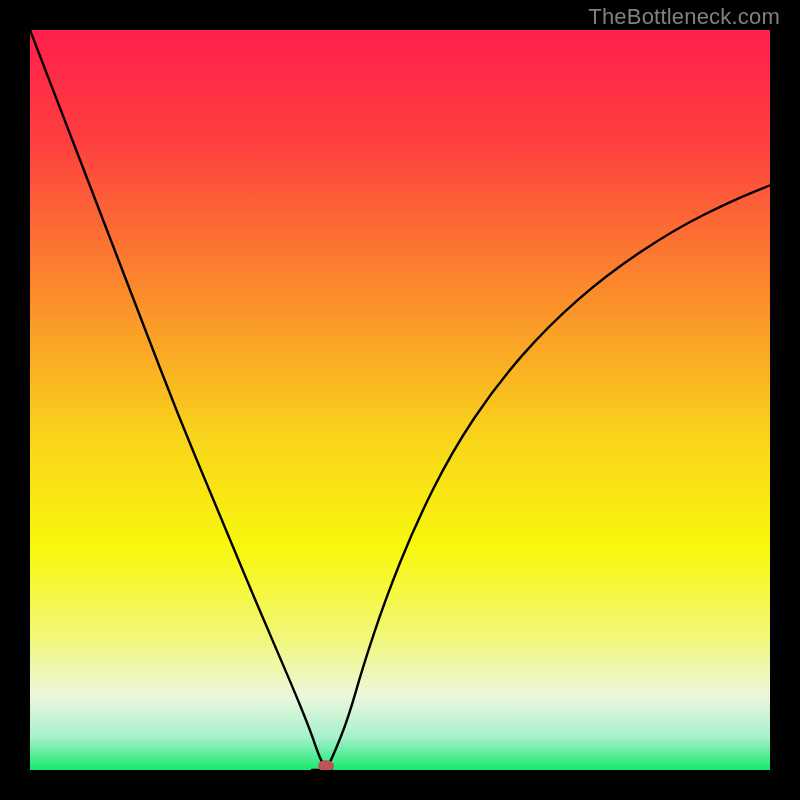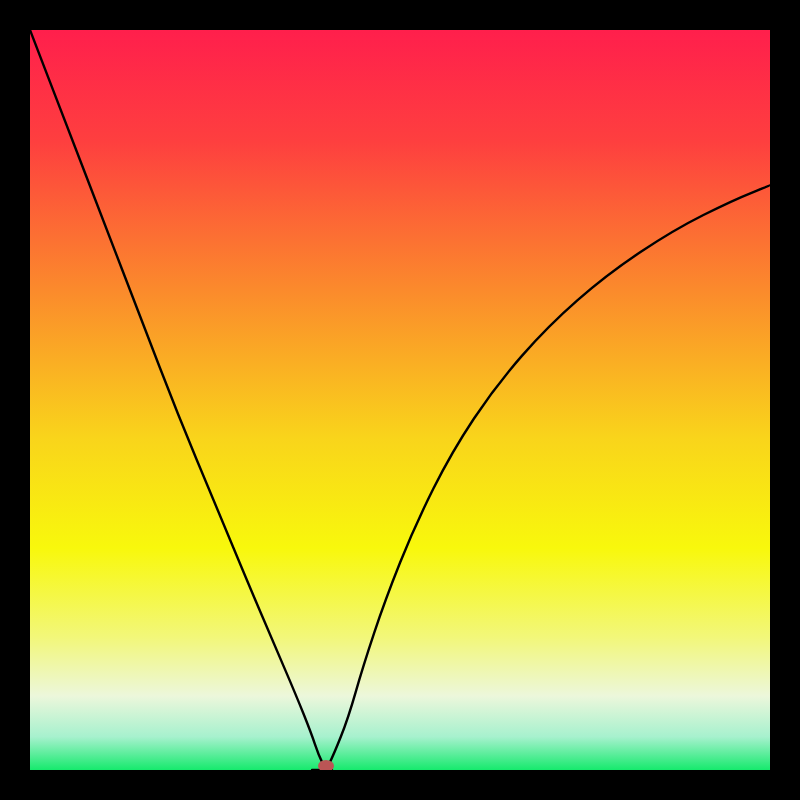--- a/index.html
+++ b/index.html
@@ -29,20 +29,21 @@
   svg.plot {
     position: absolute;
     left: 0;
     top: 0;
   }
 </style>
 </head>
 <body>
 
 <div class="frame">
+  <div class="watermark">TheBottleneck.com</div>
   <svg class="plot" width="800" height="800" viewBox="0 0 800 800">
     <defs>
       <linearGradient id="bg-grad" x1="0" y1="0" x2="0" y2="1">
           <stop offset="0%" stop-color="#FF1F4C"></stop>
           <stop offset="15%" stop-color="#FE3F3F"></stop>
           <stop offset="35%" stop-color="#FB8A2C"></stop>
           <stop offset="55.00000000000001%" stop-color="#F9D41B"></stop>
           <stop offset="70%" stop-color="#F8F80C"></stop>
           <stop offset="82%" stop-color="#F2F779"></stop>
           <stop offset="90%" stop-color="#ECF7DB"></stop>

